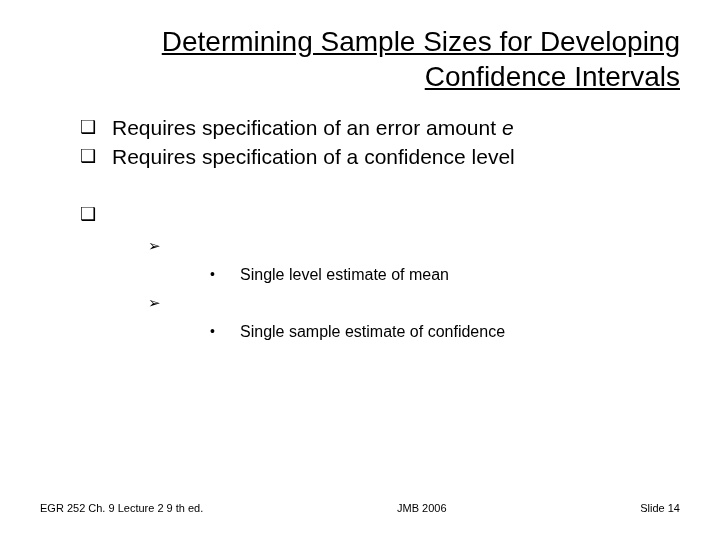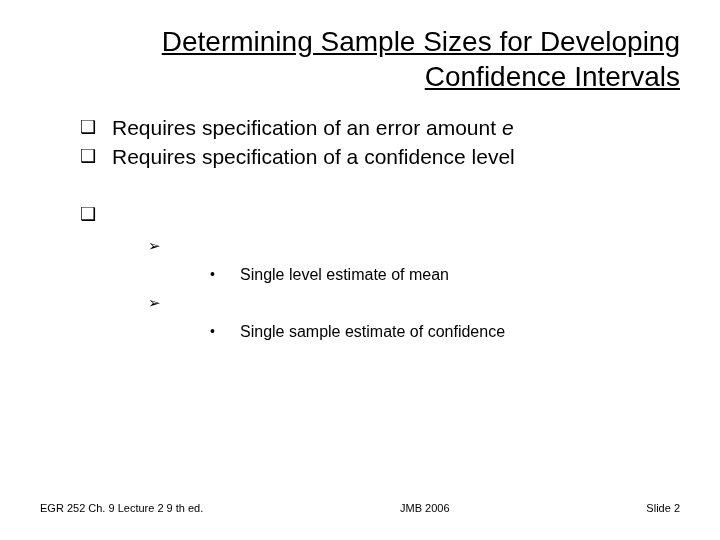--- a/index.html
+++ b/index.html
@@ -126,14 +126,14 @@
 <div class="bullets-l3">
   <div class="row-l3">
     <span class="marker">•</span>
     <span>Single sample estimate of confidence</span>
   </div>
 </div>
 
 <div class="footer">
   <span>EGR 252  Ch. 9 Lecture 2 9 th ed.</span>
   <span>JMB 2006</span>
-  <span>Slide  2</span>
+  <span>Slide  14</span>
 </div>
 
 </body></html>

